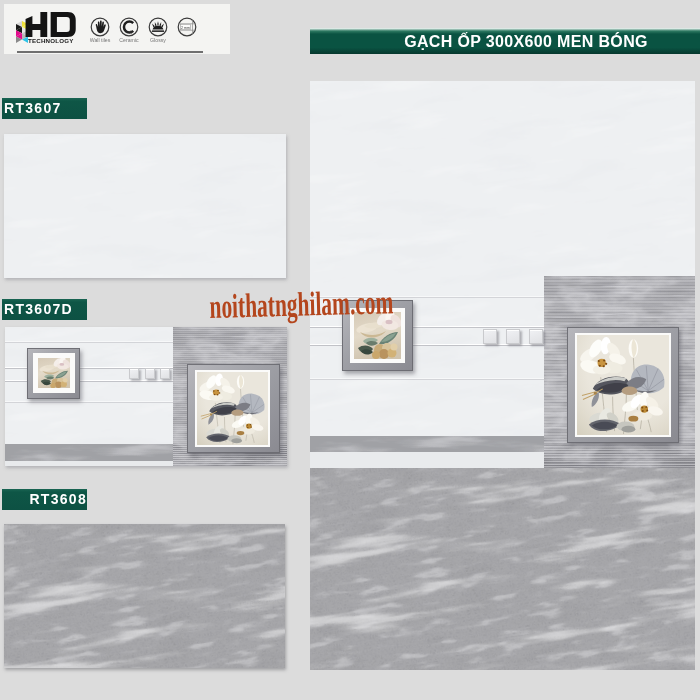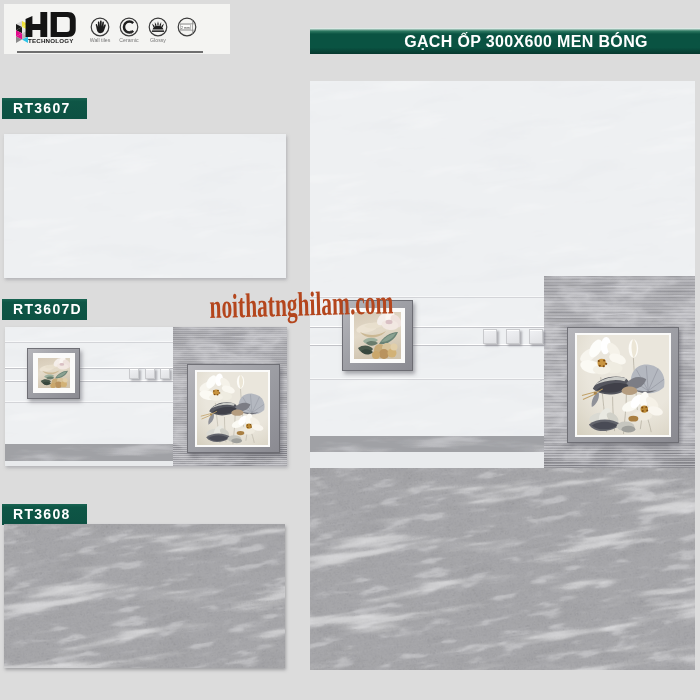--- a/index.html
+++ b/index.html
@@ -2,21 +2,21 @@
 <html><head>
 <meta charset="utf-8">
 <style>
   html,body{margin:0;padding:0;}
   body{width:700px;height:700px;position:relative;overflow:hidden;-webkit-font-smoothing:antialiased;
        background:#dcdcdc;font-family:"Liberation Sans",sans-serif;}
   .abs{position:absolute;}
   .label{position:absolute;left:2px;width:85px;height:21px;
          background:linear-gradient(180deg,#1a6553 0,#0e5646 15%,#0d5143 100%);
          color:#fff;font-weight:bold;font-size:14px;line-height:21px;
-         padding-left:11px;box-sizing:border-box;letter-spacing:1.3px;}
+         padding-left:2px;box-sizing:border-box;letter-spacing:1.3px;}
   .sq{position:absolute;background:linear-gradient(160deg,#f0f1f4 0%,#e0e1e4 100%);
       border:1px solid #c9cacd;box-sizing:border-box;
       box-shadow:1.5px 2px 2px rgba(110,110,118,0.5), inset 0 1px 0 rgba(255,255,255,0.9);}
   .hline{position:absolute;height:1px;background:rgba(255,255,255,0.95);
          box-shadow:0 1px 0 rgba(150,150,158,0.5);}
   .frame{position:absolute;box-sizing:border-box;
       background:linear-gradient(135deg,#b7b7bc 0%,#9fa0a6 45%,#8a8a91 100%);
       box-shadow:2px 3px 4px rgba(90,90,98,0.5), inset 0 0 0 1px rgba(105,105,112,0.9);}
   .mat{position:absolute;background:#fbfbfa;}
 </style>
@@ -316,21 +316,21 @@
 </div>
 
 <div class="abs" style="left:310px;top:28px;width:432px;height:26px;
      background:linear-gradient(180deg,#ffffff 0,#2e7a62 3px,#0a5342 6px,#0a5342 75%,#07382e 100%);
      color:#fff;font-weight:bold;font-size:16px;line-height:27px;text-align:center;letter-spacing:0.35px;">GẠCH ỐP 300X600 MEN BÓNG</div>
 
 <div class="label" style="top:98px;">RT3607</div>
 
 <div class="label" style="top:293px;margin-top:6px;">RT3607D</div>
 
-<div class="label" style="top:504px;">RT3608</div>
+<div class="label" style="top:489px;text-align:right;">RT3608</div>
 
 <div class="abs" style="left:4px;top:134px;width:282px;height:144px;overflow:hidden;box-shadow:1px 2px 3px rgba(140,140,145,0.5);">
   <svg width="282" height="144">
       <g transform="rotate(-8 141 72)" filter="url(#fL)">
         <rect x="-40" y="-40" width="362" height="224" fill="#eef0f2"></rect>
       </g>
     </svg>
 </div>
 
 <div class="abs" style="left:5px;top:327px;width:282px;height:139px;overflow:hidden;box-shadow:1px 2px 3px rgba(140,140,145,0.5);">

